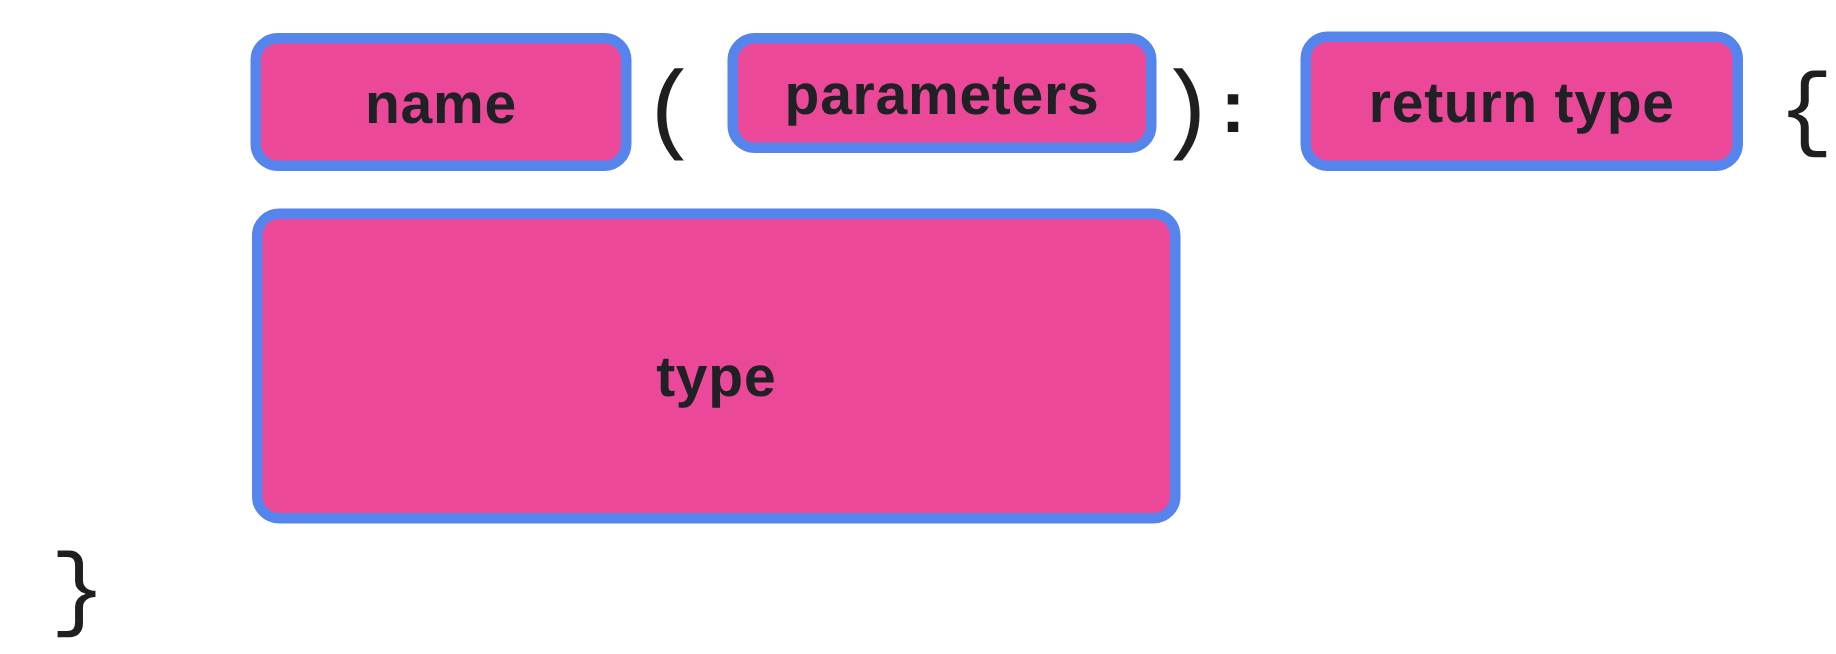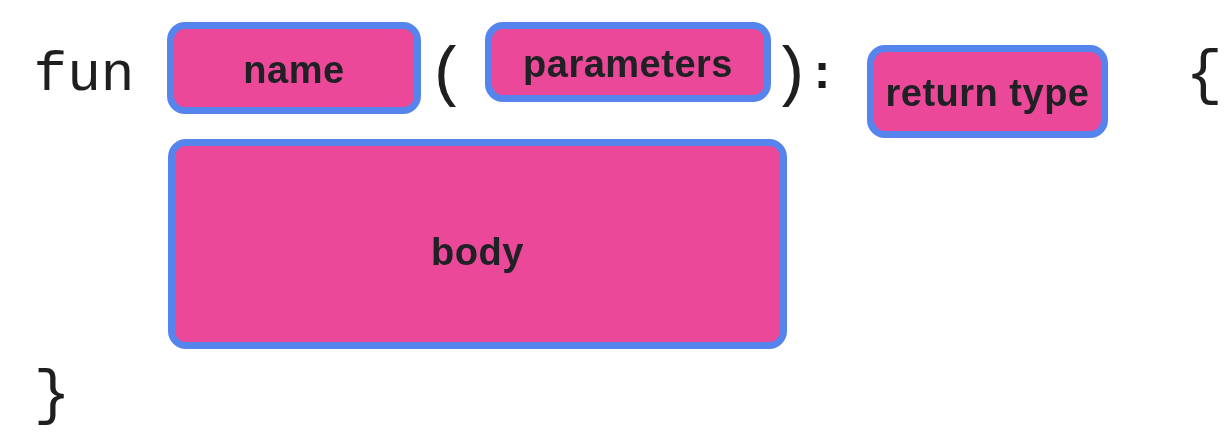--- a/index.html
+++ b/index.html
@@ -49,32 +49,29 @@
   .slot-label {
     font-family: "Liberation Sans", sans-serif;
     font-weight: 700;
     font-size: 38px;
     color: #202124;
     letter-spacing: 0.5px;
     transform: translateY(2px);
   }
   .slot-name        { left: 167px; top: 22px;  width: 254px; height: 92px; }
   .slot-parameters  { left: 485px; top: 22px;  width: 286px; height: 80px; }
-  .slot-return-type { left: 867px; top: 21px;  width: 241px; height: 93px; margin-top: 24px; }
+  .slot-return-type { left: 867px; top: 21px;  width: 295px; height: 93px; }
   .slot-body        { left: 168px; top: 139px; width: 619px; height: 210px; }
   .slot-body .slot-label { transform: translateY(8px); }
 </style>
 </head>
 <body>
 
 <div class="stage">
 
-  <div class="tok kw-fun">
-    <span>fun</span>
-  </div>
 
   <div class="slot slot-name">
     <span class="slot-label">name</span>
   </div>
 
   <div class="tok open-paren">
     <span>(</span>
   </div>
 
   <div class="slot slot-parameters">
@@ -91,20 +88,20 @@
 
   <div class="slot slot-return-type">
     <span class="slot-label">return type</span>
   </div>
 
   <div class="tok open-brace">
     <span>{</span>
   </div>
 
   <div class="slot slot-body">
-    <span class="slot-label">body</span>
+    <span class="slot-label">type</span>
   </div>
 
   <div class="tok close-brace">
     <span>}</span>
   </div>
 
 </div>
 
 </body></html>

